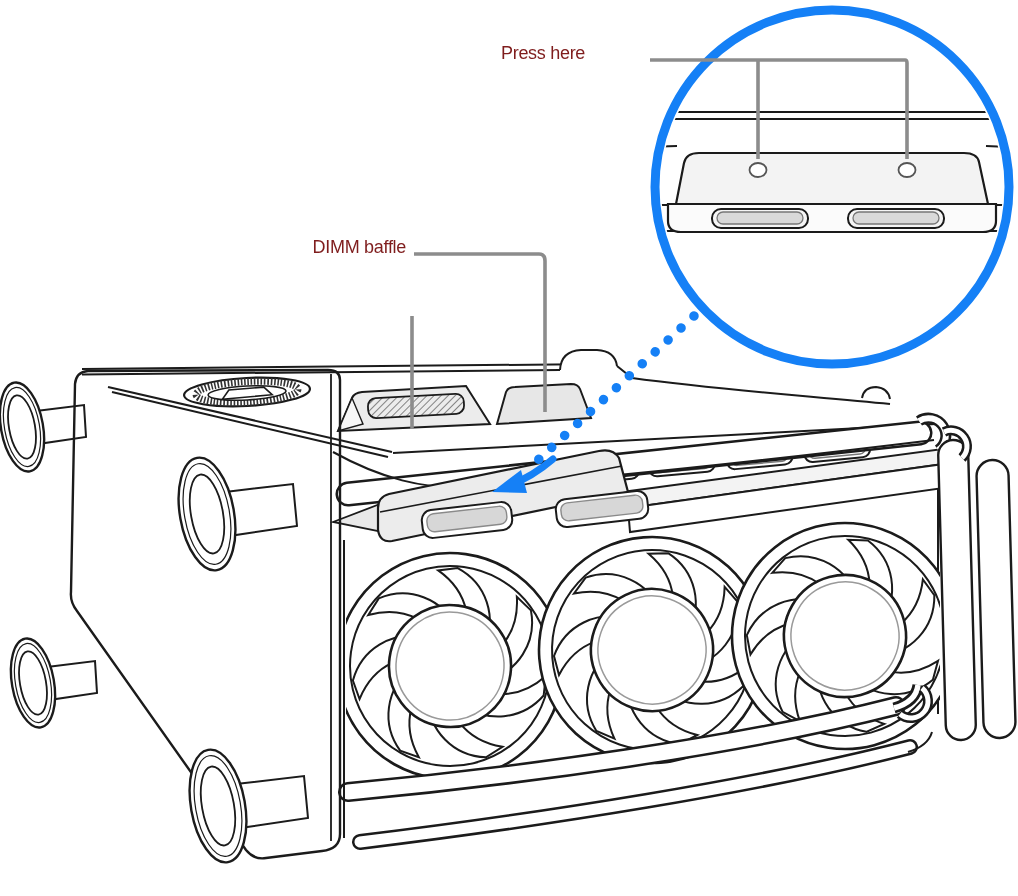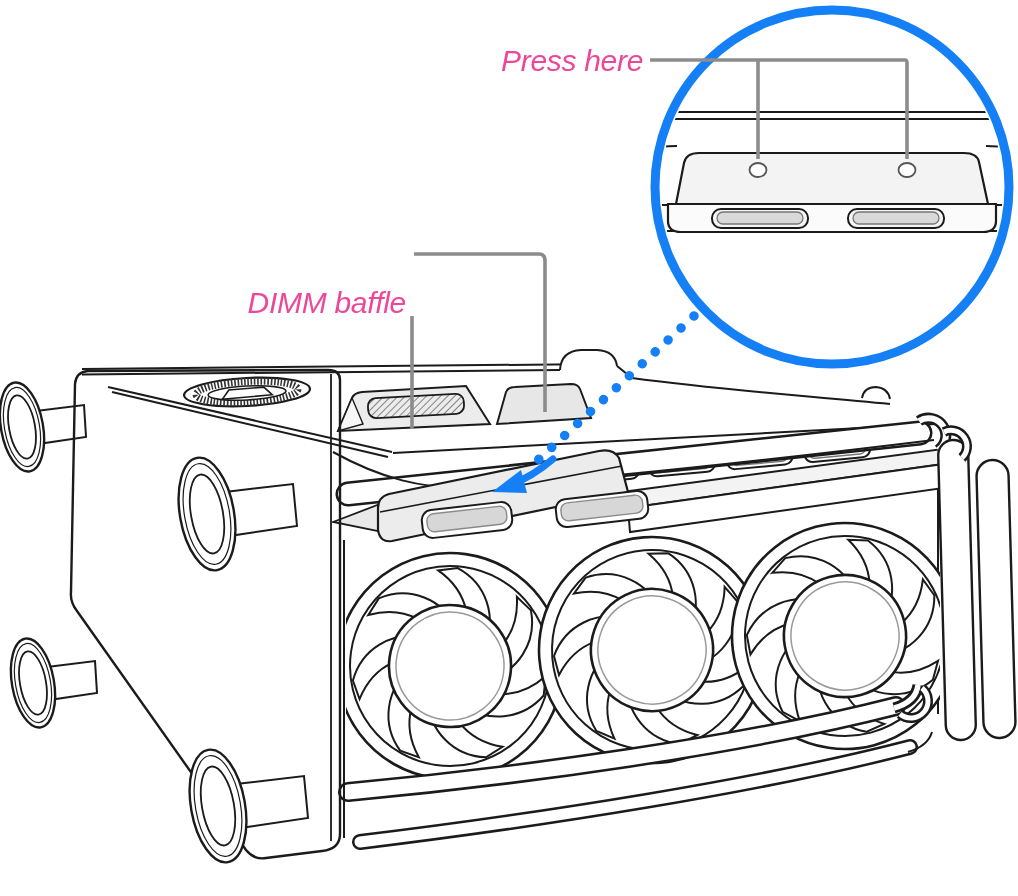--- a/index.html
+++ b/index.html
@@ -2,25 +2,25 @@
 <html><head>
 <meta charset="utf-8">
 <style>
   html,body{margin:0;padding:0;background:#fff;}
   .stage{
     position:relative;width:1018px;height:896px;background:#ffffff;overflow:hidden;
     font-family:"Liberation Sans","DejaVu Sans",sans-serif;
   }
   .stage svg{position:absolute;left:0;top:0;}
   .callout-label{
-    position:absolute;font-size:30px;letter-spacing:-0.3px;color:#ec4899;
-    white-space:nowrap;line-height:1.1;font-style:italic;
+    position:absolute;font-size:18px;letter-spacing:-0.3px;color:#7f1d1d;
+    white-space:nowrap;line-height:1.1;
   }
   .lbl-press{left:501px;top:44px;}
-  .lbl-dimm{left:180px;top:238px;width:226px;text-align:right;margin-top:48px;}
+  .lbl-dimm{left:180px;top:238px;width:226px;text-align:right;}
   .lbl-pcie{left:180px;top:298px;width:224px;text-align:right;}
 </style>
 </head>
 <body>
 
 <div class="stage">
 
 <svg width="1018" height="896" viewBox="0 0 1018 896">
   <defs>
     <clipPath id="fanClip">

